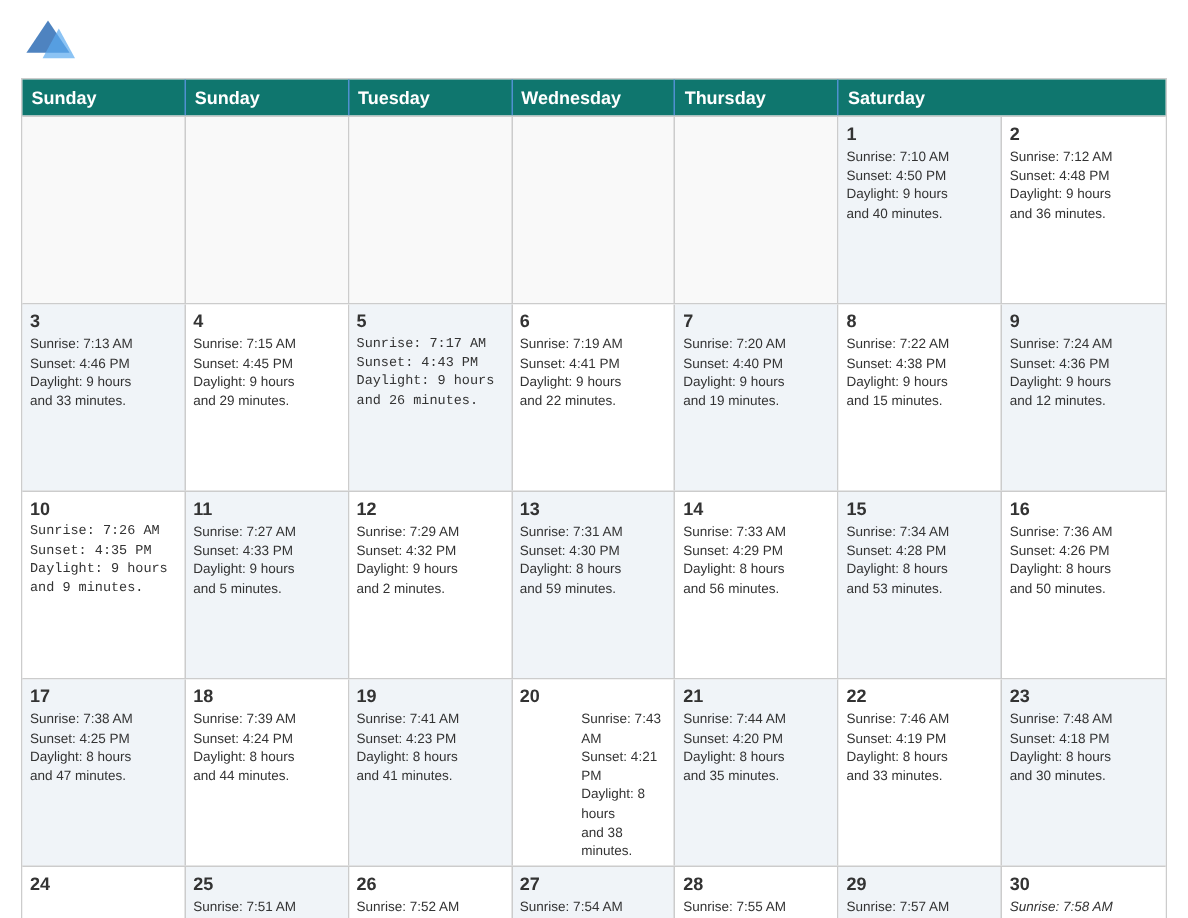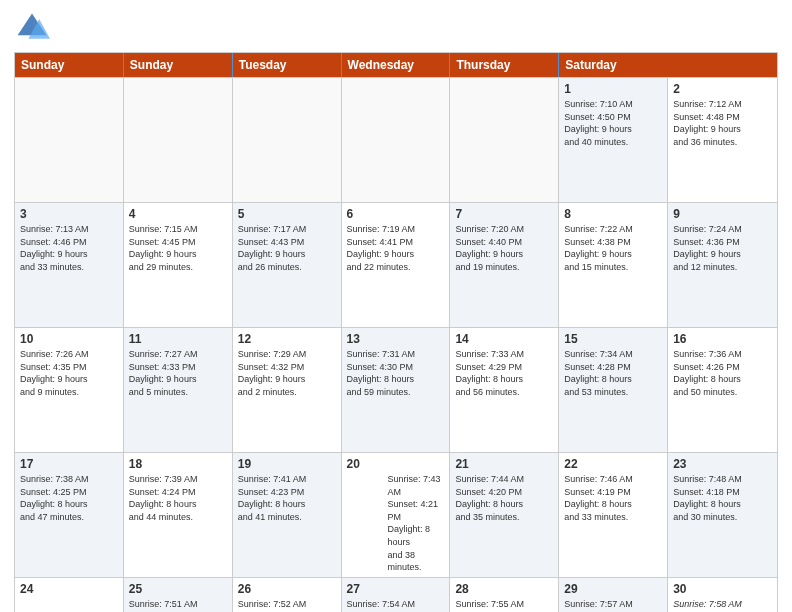--- a/index.html
+++ b/index.html
@@ -55,21 +55,21 @@
     }
     .calendar {
       flex: 1;
       display: flex;
       flex-direction: column;
       border: 1px solid #ccc;
     }
     .cal-header {
       display: grid;
       grid-template-columns: repeat(7, 1fr);
-      background: #c2410c;
+      background: #0f766e;
     }
     .cal-header-cell {
       color: #fff;
       font-weight: bold;
       font-size: 12px;
       padding: 5px 6px;
       text-align: left;
       border-right: 1px solid #5090d0;
     }
     .cal-header-cell:last-child { border-right: none; }
@@ -168,21 +168,21 @@
           </div>
           <div class="cal-cell">
             <div class="day-num">4</div>
             <div class="cell-info" style="white-space: pre-line;">Sunrise: 7:15 AM
 Sunset: 4:45 PM
 Daylight: 9 hours
 and 29 minutes.</div>
           </div>
           <div class="cal-cell shaded">
             <div class="day-num">5</div>
-            <div class="cell-info" style="white-space: pre-line;">Sunrise: 7:17 AM
+            <div class="cell-info" style="white-space: pre-line; font-family: Liberation Mono, monospace;">Sunrise: 7:17 AM
 Sunset: 4:43 PM
 Daylight: 9 hours
 and 26 minutes.</div>
           </div>
           <div class="cal-cell">
             <div class="day-num">6</div>
             <div class="cell-info" style="white-space: pre-line;">Sunrise: 7:19 AM
 Sunset: 4:41 PM
 Daylight: 9 hours
 and 22 minutes.</div>
@@ -205,21 +205,21 @@
             <div class="day-num">9</div>
             <div class="cell-info" style="white-space: pre-line;">Sunrise: 7:24 AM
 Sunset: 4:36 PM
 Daylight: 9 hours
 and 12 minutes.</div>
           </div>
         </div>
         <div class="cal-row">
           <div class="cal-cell">
             <div class="day-num">10</div>
-            <div class="cell-info" style="white-space: pre-line;">Sunrise: 7:26 AM
+            <div class="cell-info" style="white-space: pre-line; font-family: Liberation Mono, monospace;">Sunrise: 7:26 AM
 Sunset: 4:35 PM
 Daylight: 9 hours
 and 9 minutes.</div>
           </div>
           <div class="cal-cell shaded">
             <div class="day-num">11</div>
             <div class="cell-info" style="white-space: pre-line;">Sunrise: 7:27 AM
 Sunset: 4:33 PM
 Daylight: 9 hours
 and 5 minutes.</div>

